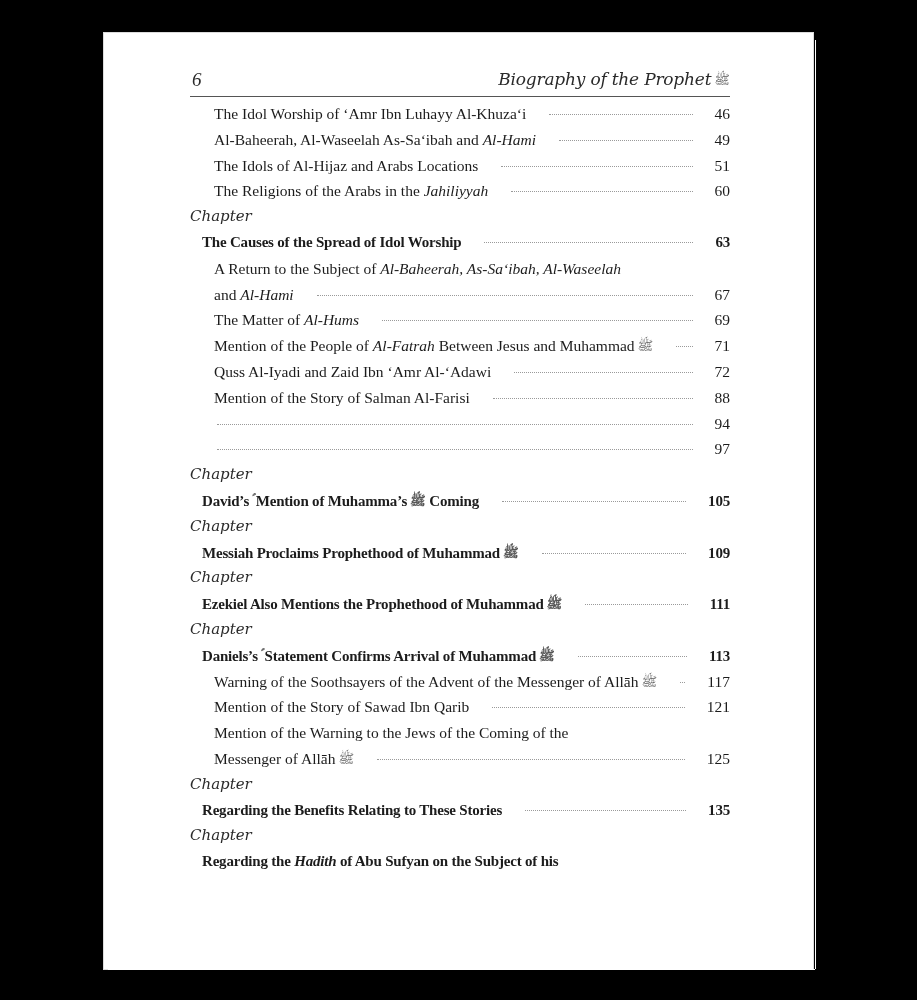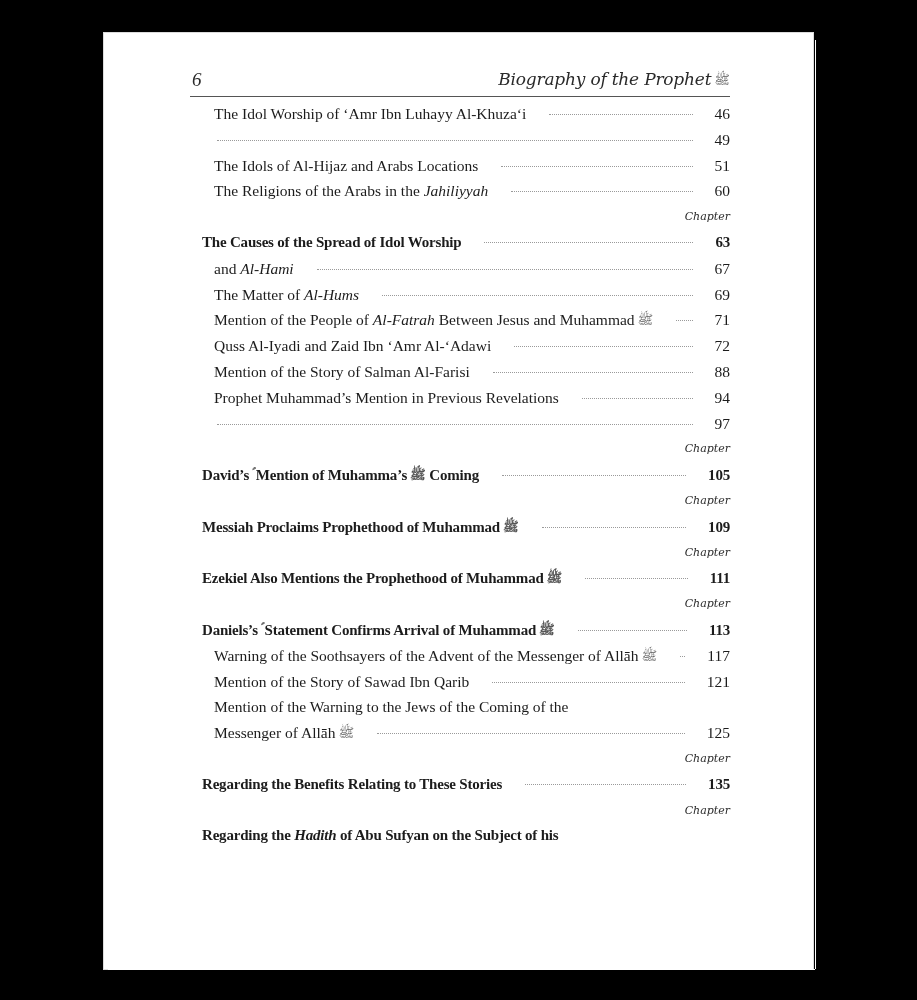--- a/index.html
+++ b/index.html
@@ -97,24 +97,24 @@
       height: 1px;
       position: relative;
       top: -4px;
       align-self: baseline;
     }
     .row .pg { flex: 0 0 auto; text-align: right; }
     .row.nolead { justify-content: flex-start; }
     .chapter {
       height: 25.8px;
       line-height: 25.8px;
-      text-align: right;
+      text-align: left;
       font-family: "DejaVu Serif", serif;
       font-style: italic;
-      font-size: 11px;
+      font-size: 15px;
       color: #2a2a2a;
     }
     em { font-style: italic; }
   </style>
 </head>
 <body>
 
 <div class="page">
 
   <div class="running-head">
@@ -124,20 +124,21 @@
 
   <div class="toc">
 
     <div class="row sub">
       <span class="label">The Idol Worship of ‘Amr Ibn Luhayy Al-Khuza‘i</span>
       <span class="leader"></span>
       <span class="pg">46</span>
     </div>
 
     <div class="row sub">
+      <span class="label"><span>Al-Baheerah, Al-Waseelah As-Sa‘ibah and </span><em>Al-Hami</em></span>
       <span class="leader"></span>
       <span class="pg">49</span>
     </div>
 
     <div class="row sub">
       <span class="label">The Idols of Al-Hijaz and Arabs Locations</span>
       <span class="leader"></span>
       <span class="pg">51</span>
     </div>
 
@@ -149,20 +150,23 @@
 
     <div class="chapter">Chapter</div>
 
     <div class="row main">
       <span class="label">The Causes of the Spread of Idol Worship</span>
       <span class="leader"></span>
       <span class="pg">63</span>
     </div>
 
     <div>
+      <div class="row sub nolead">
+        <span class="label"><span>A Return to the Subject of </span><em>Al-Baheerah, As-Sa‘ibah, Al-Waseelah</em></span>
+      </div>
       <div class="row sub">
         <span class="label"><span>and </span><em>Al-Hami</em></span>
         <span class="leader"></span>
         <span class="pg">67</span>
       </div>
     </div>
 
     <div class="row sub">
       <span class="label"><span>The Matter of </span><em>Al-Hums</em></span>
       <span class="leader"></span>
@@ -181,21 +185,20 @@
       <span class="pg">72</span>
     </div>
 
     <div class="row sub">
       <span class="label">Mention of the Story of Salman Al-Farisi</span>
       <span class="leader"></span>
       <span class="pg">88</span>
     </div>
 
     <div class="row sub">
-      <span class="label">Prophet Muhammad’s Mention in Previous Revelations</span>
       <span class="leader"></span>
       <span class="pg">94</span>
     </div>
 
     <div class="row sub">
       <span class="leader"></span>
       <span class="pg">97</span>
     </div>
 
     <div class="chapter">Chapter</div>

